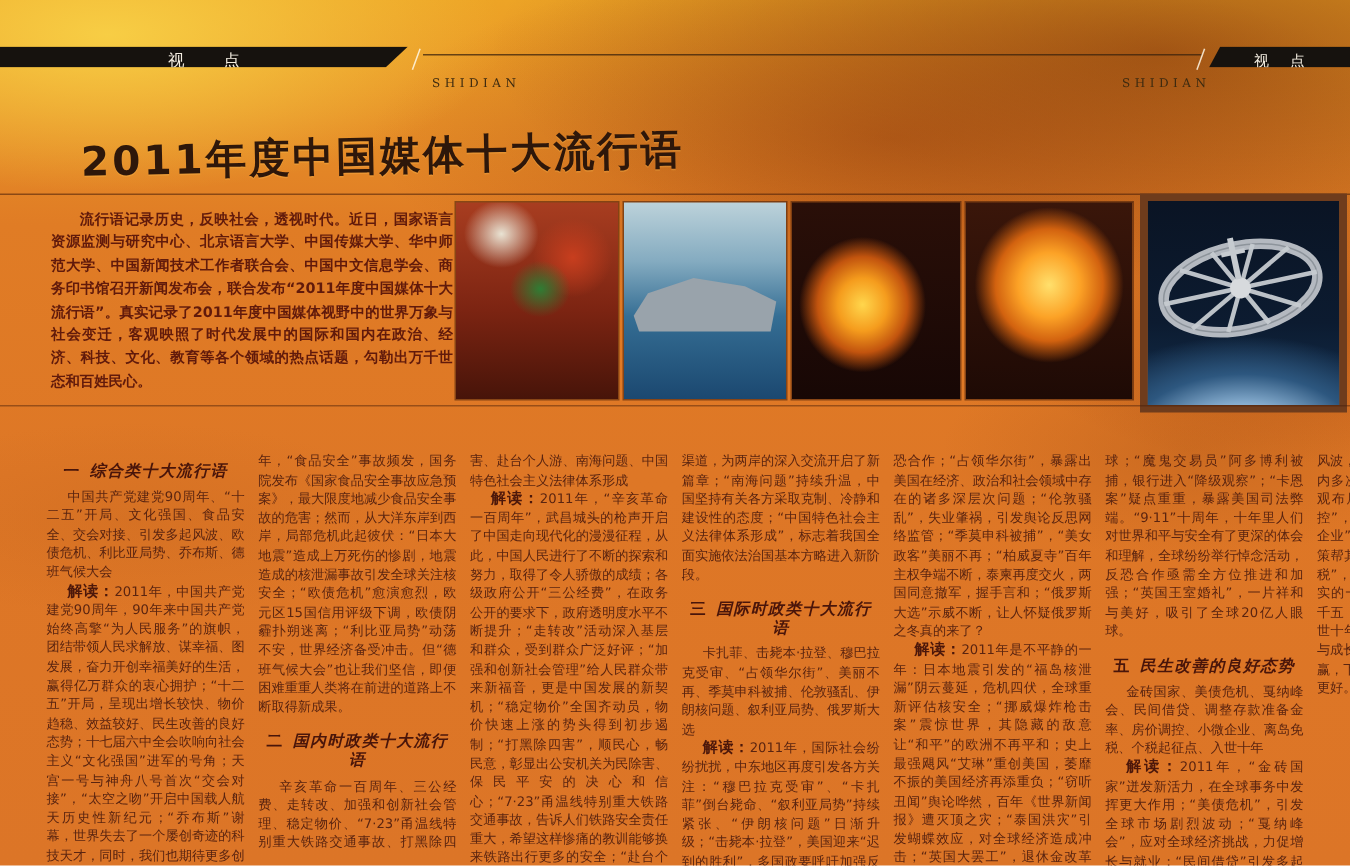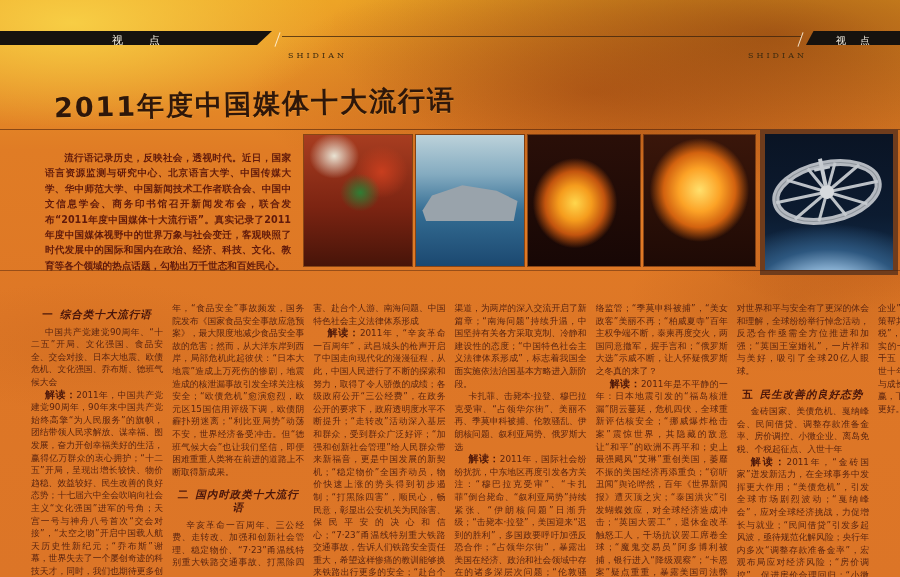--- a/index.html
+++ b/index.html
@@ -25,21 +25,21 @@
   .hdr-slash{position:absolute;top:32px;width:1px;height:15px;background:rgba(255,248,230,.85);transform:rotate(20deg);}
   .shidian{position:absolute;top:51px;font-size:8px;letter-spacing:3px;color:#3c2a10;
     font-family:"DejaVu Serif","Liberation Serif",serif;}
   .title{position:absolute;left:54px;top:86px;font-size:27px;font-weight:bold;color:#2e170a;
     letter-spacing:2px;transform:rotate(-1.2deg);font-family:"DejaVu Sans","Liberation Sans",sans-serif;
     text-shadow:0 1px 0 rgba(255,200,90,.25);}
   .rule-top{position:absolute;left:0;top:129px;width:900px;height:1px;background:rgba(66,26,8,.55);}
   .rule-mid{position:absolute;left:0;top:270px;width:900px;height:1px;background:rgba(66,26,8,.45);}
   .intro{position:absolute;left:34px;top:139px;width:268px;height:124px;color:#611a0b;
     font-size:9.6px;line-height:15.4px;text-align:justify;font-weight:600;}
-  .intro p{margin:11px;text-indent:2em;}
+  .intro p{margin:0;text-indent:2em;}
   .photo{position:absolute;top:135px;height:131px;width:108px;box-shadow:0 0 0 1px rgba(50,18,5,.5);}
   .ph1{left:304px;background:
       radial-gradient(32% 24% at 28% 16%,#e9e3d3,rgba(233,227,211,0) 72%),
       radial-gradient(26% 20% at 52% 44%,#2f7d34,rgba(47,125,52,0) 72%),
       radial-gradient(34% 28% at 72% 28%,#c83e1e,rgba(200,62,30,0) 72%),
       linear-gradient(180deg,#a83d20 0%,#7c2412 55%,#471409 100%);}
   .ph2{left:416px;background:linear-gradient(180deg,#bcd2da 0%,#84abc0 30%,#356e94 58%,#1b4870 100%);overflow:hidden;}
   .ph2::after{content:"";position:absolute;left:6%;top:36%;width:88%;height:30%;background:#99a3ab;
       clip-path:polygon(0 72%,10% 34%,42% 8%,78% 22%,100% 48%,96% 100%,4% 100%);}
   .ph3{left:528px;width:112px;background:
@@ -112,31 +112,32 @@
       <line x1="-8" y1="-24" x2="8" y2="-24" stroke-width="3"></line>
     </g>
   </svg>
 </div>
 <div class="rule-mid"></div>
 
 <div class="articles">
 
   <div class="sec">
     <h3><span class="no">一</span><span>综合类十大流行语</span></h3>
-    <p class="terms">中国共产党建党90周年、“十二五”开局、文化强国、食品安全、交会对接、日本大地震、欧债危机、文化强国、乔布斯、德班气候大会</p>
+    <p class="terms">中国共产党建党90周年、“十二五”开局、文化强国、食品安全、交会对接、引发多起风波、欧债危机、利比亚局势、乔布斯、德班气候大会</p>
     <p class="jiedu"><span class="jl">解读：</span><span>2011年，中国共产党建党90周年，90年来中国共产党始终高擎“为人民服务”的旗帜，团结带领人民求解放、谋幸福、图发展，奋力开创幸福美好的生活，赢得亿万群众的衷心拥护；“十二五”开局，呈现出增长较快、物价趋稳、效益较好、民生改善的良好态势；十七届六中全会吹响向社会主义“文化强国”进军的号角；天宫一号与神舟八号首次“交会对接”，“太空之吻”开启中国载人航天历史性新纪元；“乔布斯”谢幕，世界失去了一个屡创奇迹的科技天才，同时，我们也期待更多创新人才引领社会进步；这一年，“食品安全”事故频发，国务院发布《国家食品安全事故应急预案》，最大限度地减少食品安全事故的危害；然而，从大洋东岸到西岸，局部危机此起彼伏：“日本大地震”造成上万死伤的惨剧，地震造成的核泄漏事故引发全球关注核安全；“欧债危机”愈演愈烈，欧元区15国信用评级下调，欧债阴霾扑朔迷离；“利比亚局势”动荡不安，世界经济备受冲击。但“德班气候大会”也让我们坚信，即便困难重重人类将在前进的道路上不断取得新成果。</span></p>
   </div>
 
   <div class="sec">
     <h3><span class="no">二</span><span>国内时政类十大流行语</span></h3>
     <p class="terms">辛亥革命一百周年、三公经费、走转改、加强和创新社会管理、稳定物价、“7·23”甬温线特别重大铁路交通事故、打黑除四害、赴台个人游、南海问题、中国特色社会主义法律体系形成</p>
     <p class="jiedu"><span class="jl">解读：</span><span>2011年，“辛亥革命一百周年”，武昌城头的枪声开启了中国走向现代化的漫漫征程，从此，中国人民进行了不断的探索和努力，取得了令人骄傲的成绩；各级政府公开“三公经费”，在政务公开的要求下，政府透明度水平不断提升；“走转改”活动深入基层和群众，受到群众广泛好评；“加强和创新社会管理”给人民群众带来新福音，更是中国发展的新契机；“稳定物价”全国齐动员，物价快速上涨的势头得到初步遏制；“打黑除四害”，顺民心，畅民意，彰显出公安机关为民除害、保民平安的决心和信心；“7·23”甬温线特别重大铁路交通事故，告诉人们铁路安全责任重大，希望这样惨痛的教训能够换来铁路出行更多的安全；“赴台个人游”，两岸民众直接往来有了新渠道，为两岸的深入交流开启了新篇章；“南海问题”持续升温，中国坚持有关各方采取克制、冷静和建设性的态度；“中国特色社会主义法律体系形成”，标志着我国全面实施依法治国基本方略进入新阶段。</span></p>
   </div>
 
   <div class="sec">
+    <h3><span class="no">三</span><span>国际时政类十大流行语</span></h3>
     <p class="terms">卡扎菲、击毙本·拉登、穆巴拉克受审、“占领华尔街”、美丽不再、季莫申科被捕、伦敦骚乱、伊朗核问题、叙利亚局势、俄罗斯大选</p>
     <p class="jiedu"><span class="jl">解读：</span><span>2011年，国际社会纷纷扰扰，中东地区再度引发各方关注：“穆巴拉克受审”、“卡扎菲”倒台毙命、“叙利亚局势”持续紧张、“伊朗核问题”日渐升级；“击毙本·拉登”，美国迎来“迟到的胜利”，多国政要呼吁加强反恐合作；“占领华尔街”，暴露出美国在经济、政治和社会领域中存在的诸多深层次问题；“伦敦骚乱”，失业肇祸，引发舆论反思网络监管；“季莫申科被捕”，“美女政客”美丽不再；“柏威夏寺”百年主权争端不断，泰柬再度交火，两国同意撤军，握手言和；“俄罗斯大选”示威不断，让人怀疑俄罗斯之冬真的来了？</span></p>
   </div>
 
   <div class="sec">
     <p class="jiedu"><span class="jl">解读：</span><span>2011年是不平静的一年：日本地震引发的“福岛核泄漏”阴云蔓延，危机四伏，全球重新评估核安全；“挪威爆炸枪击案”震惊世界，其隐藏的敌意让“和平”的欧洲不再平和；史上最强飓风“艾琳”重创美国，萎靡不振的美国经济再添重负；“窃听丑闻”舆论哗然，百年《世界新闻报》遭灭顶之灾；“泰国洪灾”引发蝴蝶效应，对全球经济造成冲击；“英国大罢工”，退休金改革触怒工人，千场抗议罢工席卷全球；“魔鬼交易员”阿多博利被捕，银行进入“降级观察”；“卡恩案”疑点重重，暴露美国司法弊端。“9·11”十周年，十年里人们对世界和平与安全有了更深的体会和理解，全球纷纷举行悼念活动，反恐合作亟需全方位推进和加强；“英国王室婚礼”，一片祥和与美好，吸引了全球20亿人眼球。</span></p>
   </div>
 
   <div class="sec">
     <h3><span class="no">五</span><span>民生改善的良好态势</span></h3>

